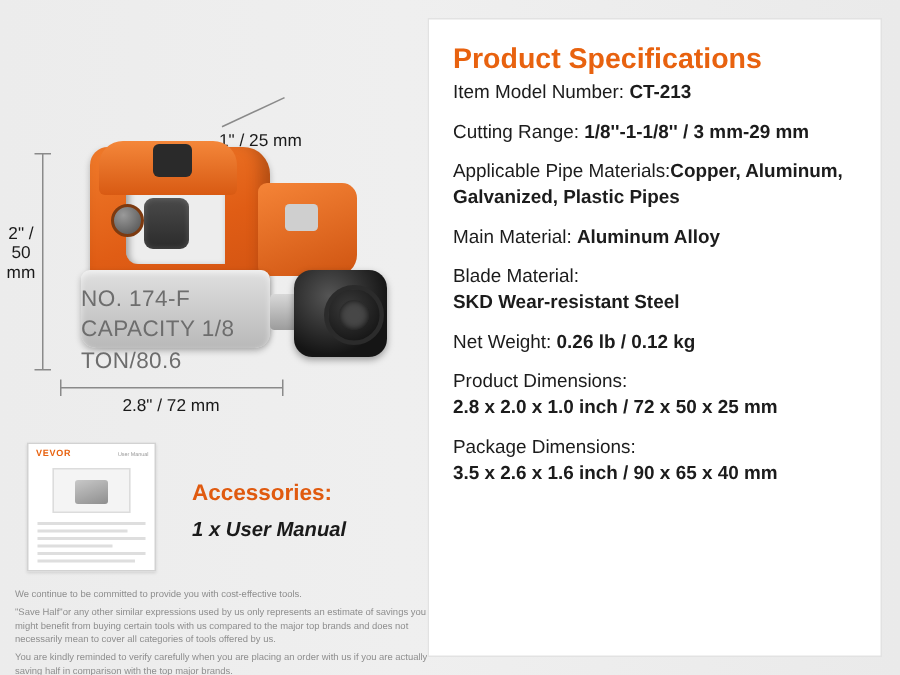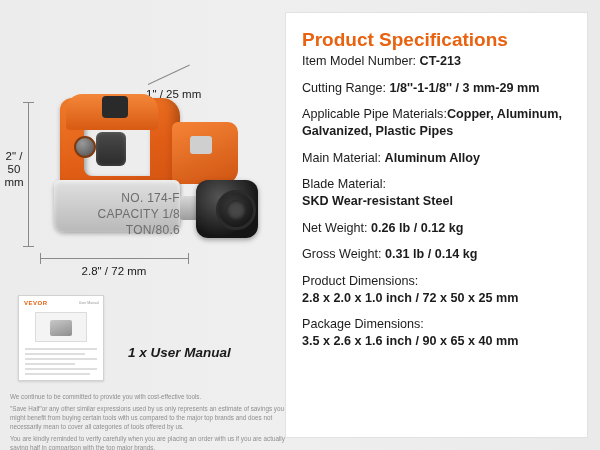--- a/index.html
+++ b/index.html
@@ -74,22 +74,22 @@
   }
   .base-plate {
     position: absolute; left: 14px; top: 92px;
     width: 126px; height: 52px;
     background: linear-gradient(180deg,#e0e0e0,#b9b9b9);
     border-radius: 6px 6px 10px 10px;
     box-shadow: inset 0 2px 4px rgba(255,255,255,.6), 0 2px 4px rgba(0,0,0,.25);
   }
   .engrave {
     position: absolute; left: 0; right: 0; top: 10px;
-    text-align: right;
-    font-size: 12px; color: #6d6d6d; letter-spacing: .3px;
+    text-align: left;
+    font-size: 15px; color: #6d6d6d; letter-spacing: .3px;
     font-family: "Liberation Sans", sans-serif;
     line-height: 1.35;
   }
   .arm-right {
     position: absolute; left: 132px; top: 34px;
     width: 66px; height: 62px;
     background: linear-gradient(160deg,#f58437,#cf5411);
     border-radius: 6px 10px 14px 6px;
   }
   .arm-right-notch {
@@ -239,37 +239,37 @@
       <div class="manual-lines">
         <i></i>
           <i></i>
           <i></i>
           <i></i>
           <i></i>
           <i></i>
       </div>
     </div>
 
+    <div class="acc-title">Accessories:</div>
     <div class="acc-item">1 x User Manual</div>
 
     <div class="disclaimer">
       <p>We continue to be committed to provide you with cost-effective tools.</p>
       <p>"Save Half"or any other similar expressions used by us only represents an estimate of savings you might benefit from buying certain tools with us compared to the major top brands and does not necessarily mean to cover all categories of tools offered by us.</p>
       <p>You are kindly reminded to verify carefully when you are placing an order with us if you are actually saving half in comparison with the top major brands.</p>
     </div>
   </div>
 
   <div class="right">
     <h1 class="spec-title">Product Specifications</h1>
     <div id="spec-list">
         <div class="spec-row"><span class="spec-label">Item Model Number: </span><span class="spec-value">CT-213</span></div>
         <div class="spec-row"><span class="spec-label">Cutting Range: </span><span class="spec-value">1/8''-1-1/8'' / 3 mm-29 mm</span></div>
         <div class="spec-row"><span class="spec-label">Applicable Pipe Materials:</span><span class="spec-value">Copper, Aluminum, Galvanized, Plastic Pipes</span></div>
         <div class="spec-row"><span class="spec-label">Main Material: </span><span class="spec-value">Aluminum Alloy</span></div>
         <div class="spec-row two-line"><span class="spec-label">Blade Material:</span><span class="spec-value">SKD Wear-resistant Steel</span></div>
         <div class="spec-row"><span class="spec-label">Net Weight: </span><span class="spec-value">0.26 lb / 0.12 kg</span></div>
-        <div class="spec-row"><span class="spec-label">Gross Weight: </span><span class="spec-value">0.31 lb / 0.14 kg</span></div>
         <div class="spec-row two-line"><span class="spec-label">Product Dimensions:</span><span class="spec-value">2.8 x 2.0 x 1.0 inch / 72 x 50 x 25 mm</span></div>
         <div class="spec-row two-line"><span class="spec-label">Package Dimensions:</span><span class="spec-value">3.5 x 2.6 x 1.6 inch / 90 x 65 x 40 mm</span></div>
       </div>
   </div>
 
 </div>
 
 </body></html>

